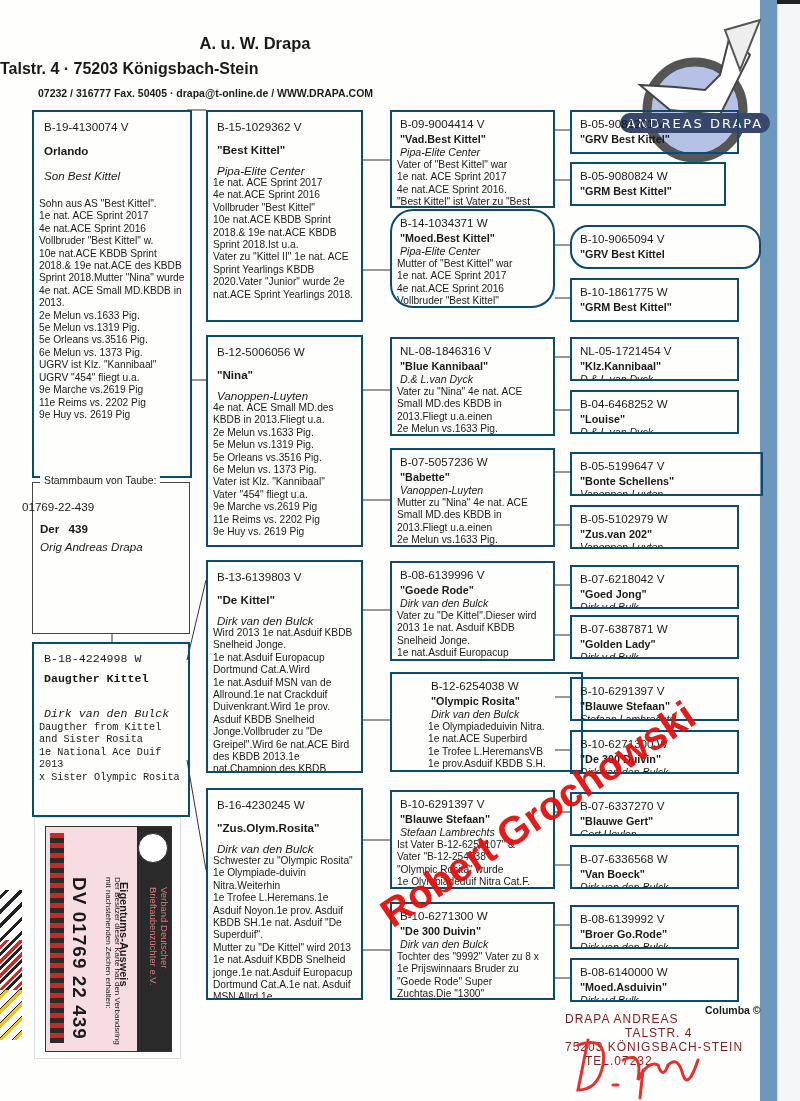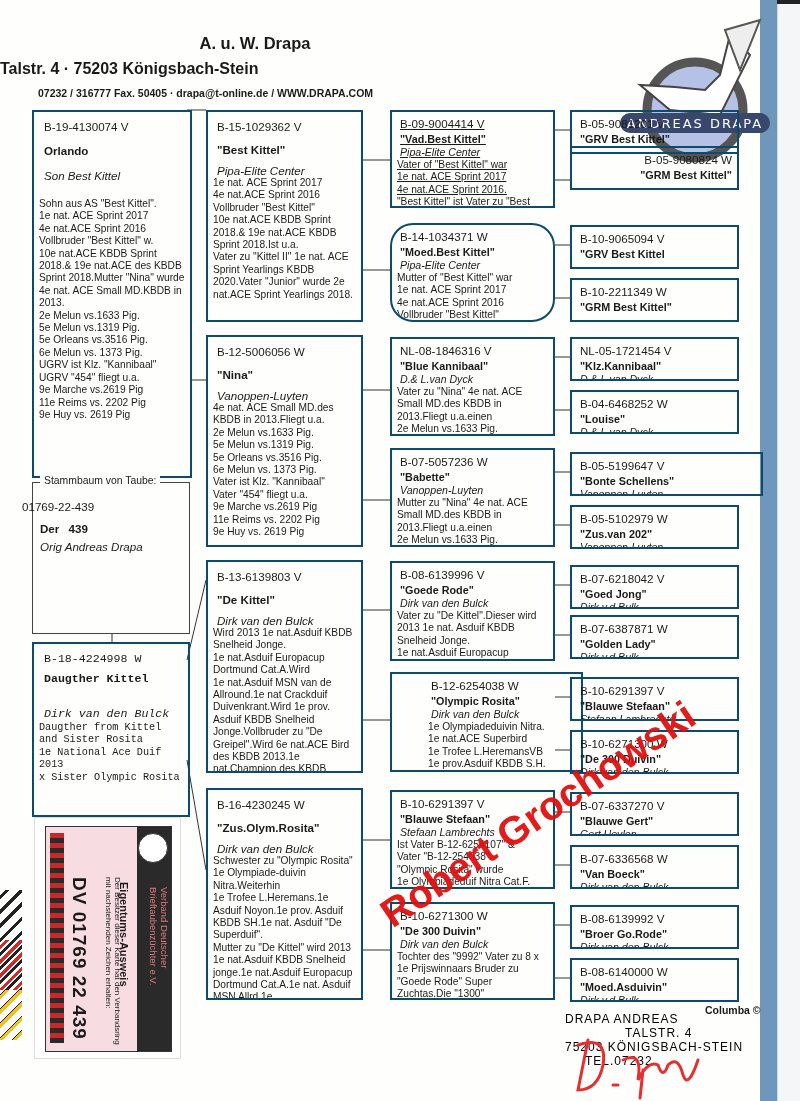--- a/index.html
+++ b/index.html
@@ -33,21 +33,21 @@
   .legend-box{position:absolute;left:32px;top:482px;width:158px;height:152px;border:1px solid #444;box-sizing:border-box;}
   .legend-label{position:absolute;left:40px;top:475px;background:#fefefc;padding:0 4px;font-size:10.4px;}
   .legend-ring{position:absolute;left:22px;top:500px;font-size:11.6px;}
   .legend-name{position:absolute;left:40px;top:522px;font-weight:bold;font-size:11.6px;word-spacing:6px;}
   .legend-breeder{position:absolute;left:40px;top:540px;font-style:italic;font-size:11.6px;}
 
   svg.lines{position:absolute;left:0;top:0;width:800px;height:1101px;pointer-events:none;}
 
   .logo{position:absolute;left:610px;top:15px;width:170px;height:150px;}
   .columba{position:absolute;left:705px;top:1004px;font-size:10.5px;font-weight:bold;}
-  .stamp{position:absolute;left:555px;top:1012px;width:200px;color:#000000;font-size:12px;line-height:14px;letter-spacing:1px;}
+  .stamp{position:absolute;left:555px;top:1012px;width:200px;color:#7f1d1d;font-size:12px;line-height:14px;letter-spacing:1px;}
   .stamp div{margin-left:10px;}
   .watermark{position:absolute;left:385px;top:895px;color:#e01010;font-weight:bold;font-size:40px;
              transform:rotate(-34deg);transform-origin:left center;white-space:nowrap;opacity:.95;}
   .signature{position:absolute;left:568px;top:1030px;width:140px;height:70px;}
 
   .card{position:absolute;left:34px;top:817px;width:145px;height:240px;background:#fff;border:1px solid #ddd;}
   .card-inner{position:absolute;left:10px;top:8px;width:125px;height:224px;background:#f7dde2;border:1.5px solid #333;overflow:hidden;}
   .card-band{position:absolute;right:0;top:0;width:34px;height:100%;background:#2a2a2a;}
   .card-org{position:absolute;left:96px;top:60px;width:28px;height:160px;color:#e07878;font-size:9.5px;line-height:11px;
             writing-mode:vertical-rl;}
@@ -188,30 +188,30 @@
 </div>
 <div class="box big" style="left:206px;top:788px;width:157px;height:212px;">
   <div class="ring">B-16-4230245 W</div>
   <div class="name">"Zus.Olym.Rosita"</div>
   <div class="breeder" style="margin-bottom:0">Dirk van den Bulck</div>
   <div class="txt">Schwester zu "Olympic Rosita" 1e  Olympiade-duivin Nitra.Weiterhin
 1e Trofee L.Heremans.1e Asduif Noyon.1e prov. Asduif KBDB SH.1e nat. Asduif "De Superduif".
 Mutter zu "De Kittel" wird 2013 1e nat.Asduif KBDB Snelheid jonge.1e nat.Asduif  Europacup Dortmund Cat.A.1e nat. Asduif MSN Allrd.1e</div>
 </div>
 
-<div class="box g3" style="left:390px;top:110px;width:165px;height:98px;text-decoration:underline;">
+<div class="box g3" style="left:390px;top:110px;width:165px;height:98px;">
   <div class="ring">B-09-9004414 V</div>
   <div class="name">"Vad.Best Kittel"</div>
   <div class="breeder">Pipa-Elite Center</div>
   <div class="txt">Vater of "Best Kittel" war
 1e nat. ACE Sprint 2017
 4e nat.ACE Sprint 2016.
 "Best Kittel" ist Vater zu "Best</div>
 </div>
-<div class="box g3" style="left:390px;top:223px;width:165px;height:99px;border-radius:23px;">
+<div class="box g3" style="left:390px;top:209px;width:165px;height:99px;border-radius:23px;">
   <div class="ring">B-14-1034371 W</div>
   <div class="name">"Moed.Best Kittel"</div>
   <div class="breeder">Pipa-Elite Center</div>
   <div class="txt">Mutter of "Best Kittel" war
 1e nat. ACE Sprint 2017
 4e nat.ACE Sprint 2016
 Vollbruder "Best Kittel"</div>
 </div>
 <div class="box g3" style="left:390px;top:337px;width:165px;height:99px;">
   <div class="ring">NL-08-1846316 V</div>
@@ -258,32 +258,32 @@
   <div class="breeder">Dirk van den Bulck</div>
   <div class="txt">Tochter des "9992"  Vater zu 8 x 1e Prijswinnaars Bruder zu "Goede Rode" Super Zuchtas.Die "1300"</div>
 </div>
 
 <div id="gen4-container">
     <div class="box g4" style="left: 570px; top: 110px; width: 169px; height: 44px;">
       <div class="ring">B-05-9081201 V</div>
       <div class="name">"GRV Best Kittel"</div>
       <div class="breeder"></div>
     </div>
-    <div class="box g4" style="left: 570px; top: 146px; width: 169px; height: 44px; text-align: right;">
+    <div class="box g4" style="left: 570px; top: 162px; width: 156px; height: 44px;">
       <div class="ring">B-05-9080824 W</div>
       <div class="name">"GRM Best Kittel"</div>
       <div class="breeder"></div>
     </div>
-    <div class="box g4" style="left: 570px; top: 225px; width: 169px; height: 44px;">
+    <div class="box g4" style="left: 570px; top: 225px; width: 191px; height: 44px; border-radius: 18px;">
       <div class="ring">B-10-9065094 V</div>
       <div class="name">"GRV Best Kittel</div>
       <div class="breeder"></div>
     </div>
     <div class="box g4" style="left: 570px; top: 278px; width: 169px; height: 44px;">
-      <div class="ring">B-10-2211349 W</div>
+      <div class="ring">B-10-1861775 W</div>
       <div class="name">"GRM Best Kittel"</div>
       <div class="breeder"></div>
     </div>
     <div class="box g4" style="left: 570px; top: 337px; width: 169px; height: 44px;">
       <div class="ring">NL-05-1721454 V</div>
       <div class="name">"Klz.Kannibaal"</div>
       <div class="breeder">D.&amp; L.van Dyck</div>
     </div>
     <div class="box g4" style="left: 570px; top: 390px; width: 169px; height: 44px;">
       <div class="ring">B-04-6468252 W</div>

